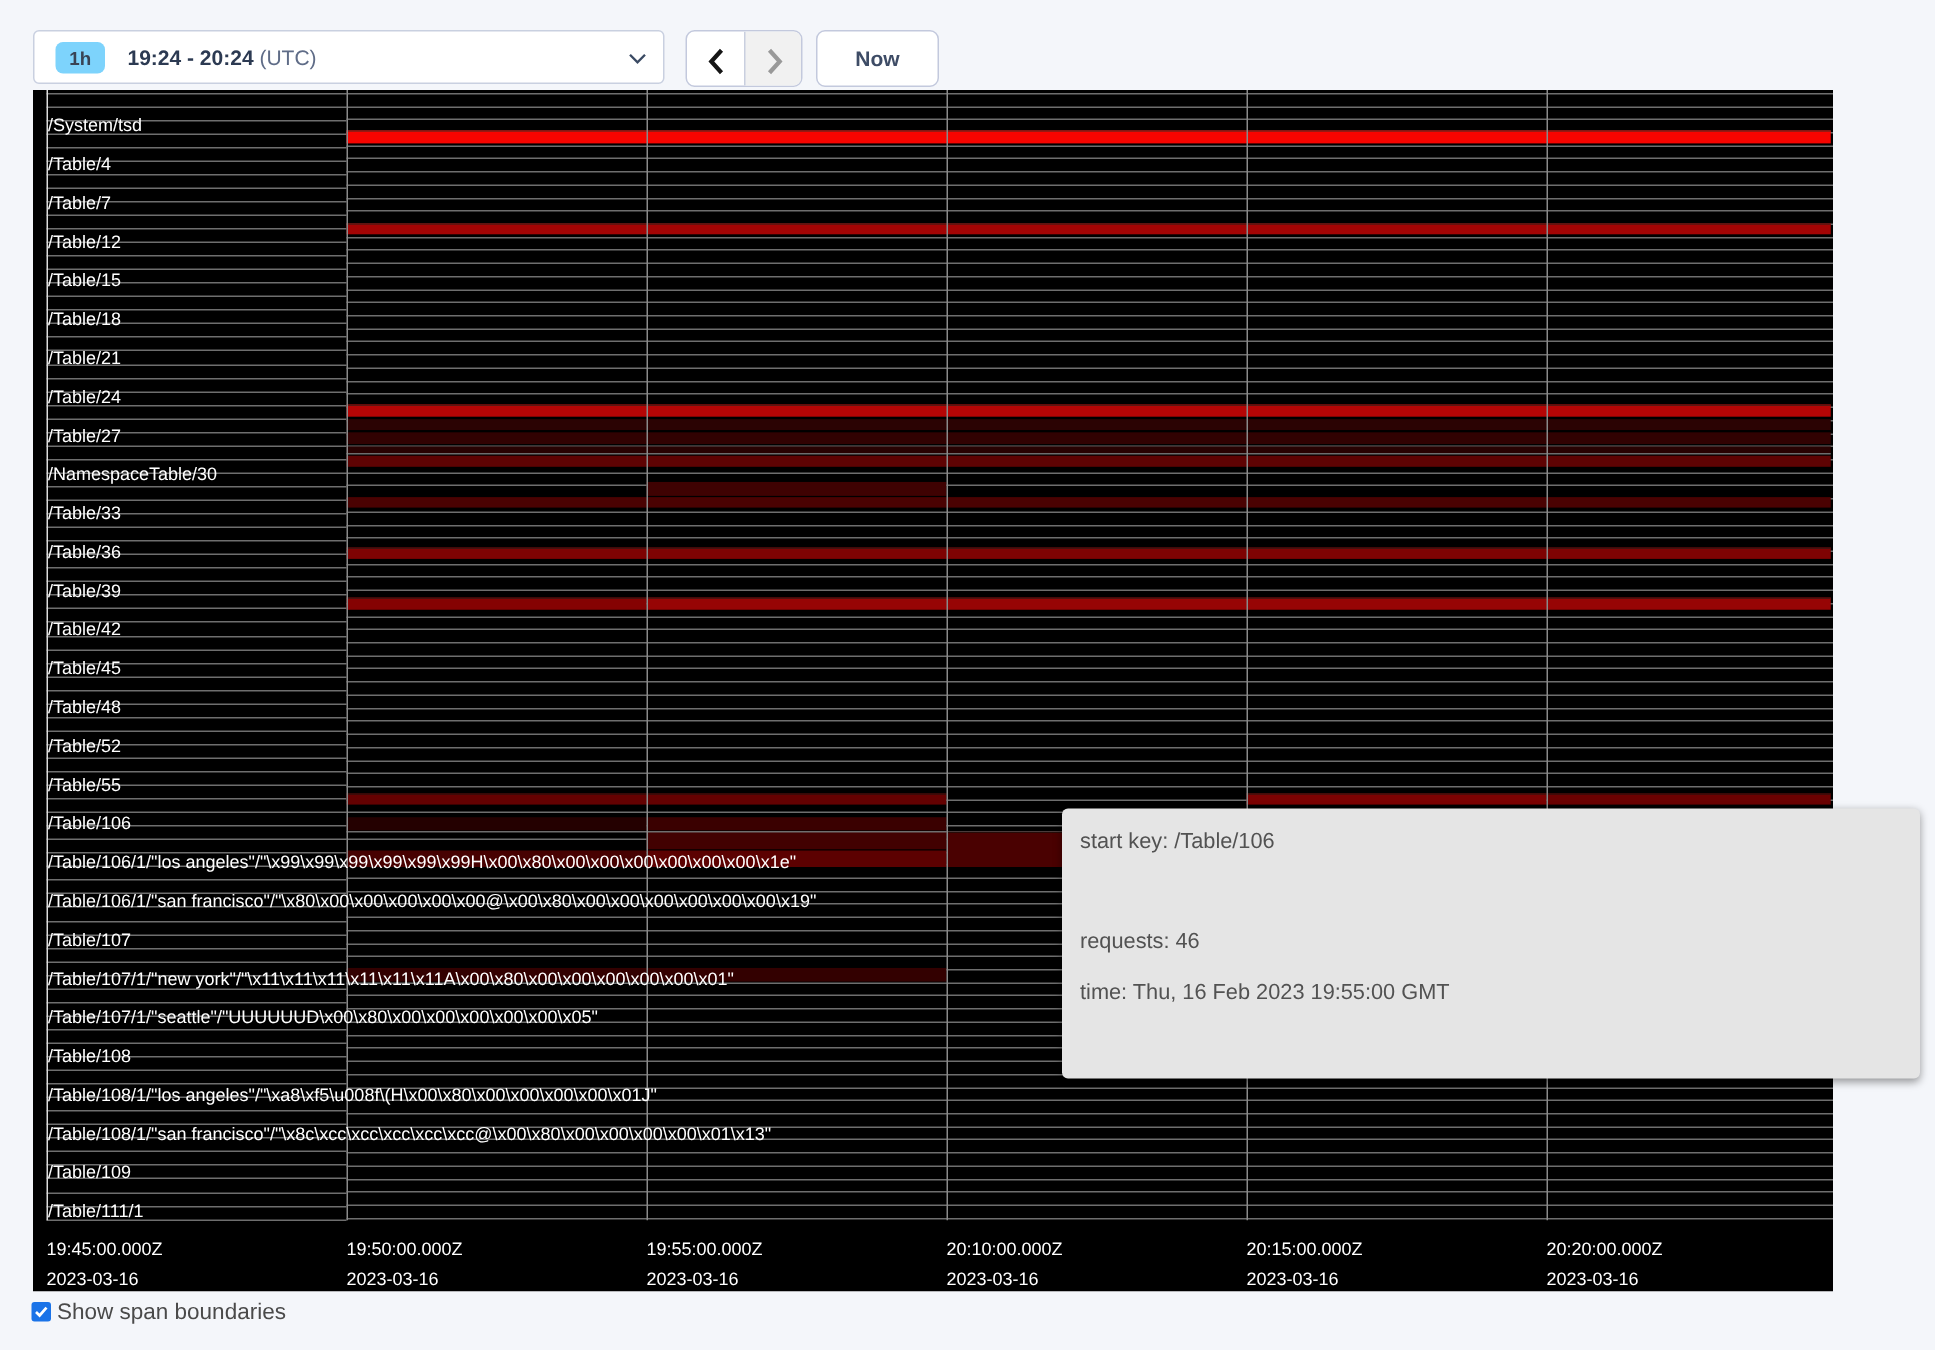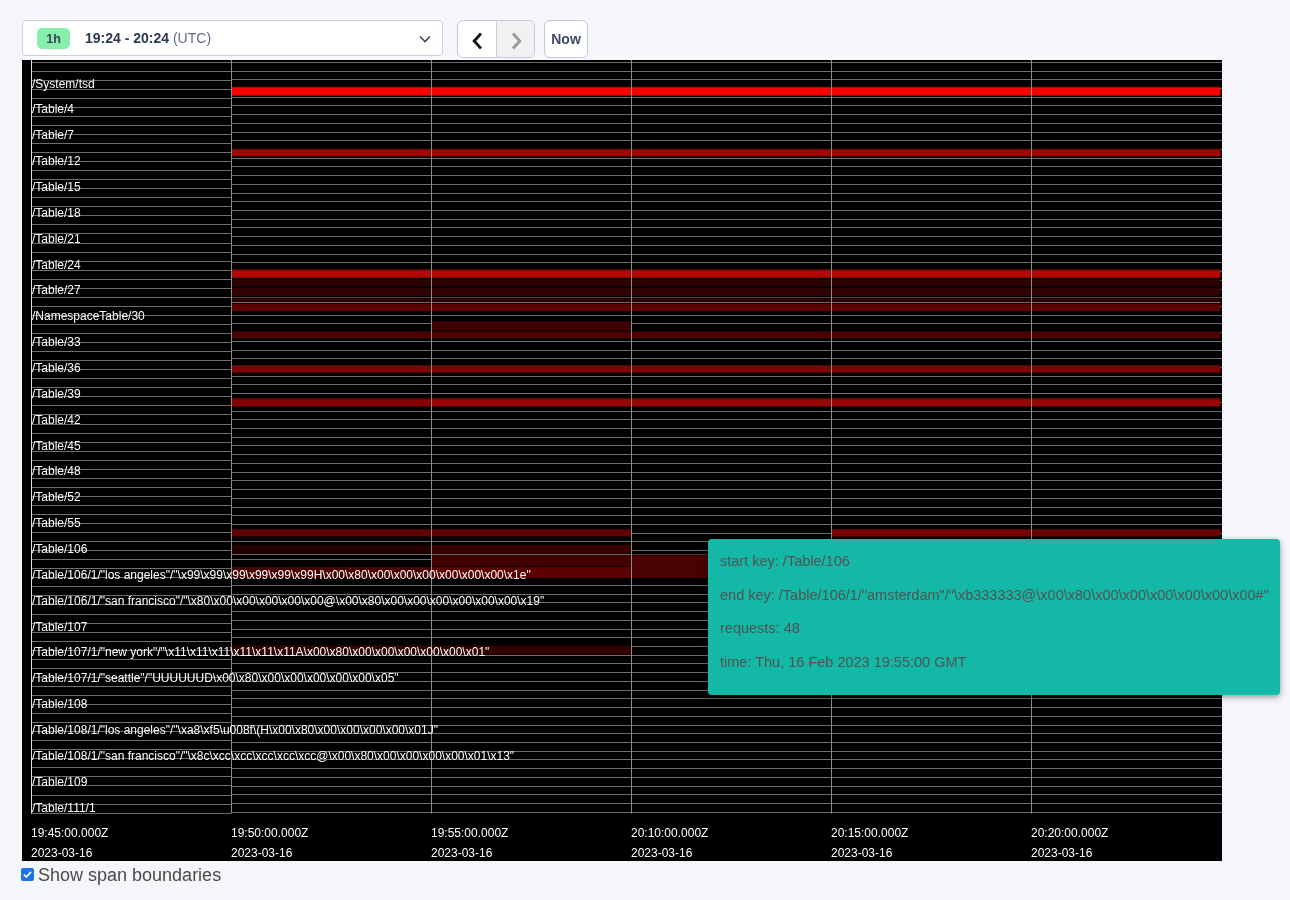--- a/index.html
+++ b/index.html
@@ -3,37 +3,37 @@
 <meta charset="utf-8">
 <style>
   * { margin:0; padding:0; box-sizing:border-box; }
   html,body { width:1290px; height:900px; background:#f4f6fa; font-family:"Liberation Sans", sans-serif; overflow:hidden; }
   .abs { position:absolute; }
 </style>
 </head>
 <body>
 
 <div class="abs" style="left:22px;top:20px;width:421px;height:36px;background:#fff;border:1px solid #c9d0e0;border-radius:4px;"></div>
-<div class="abs" style="left:37px;top:27.5px;width:33px;height:21px;background:#86efac;border-radius:5px;text-align:center;line-height:22px;font-size:12.5px;font-weight:bold;color:#394455;">1h</div>
+<div class="abs" style="left:37px;top:27.5px;width:33px;height:21px;background:#7dd3fc;border-radius:5px;text-align:center;line-height:22px;font-size:12.5px;font-weight:bold;color:#394455;">1h</div>
 <div class="abs" style="left:85px;top:27px;height:22px;line-height:22px;font-size:14px;font-weight:bold;color:#2c3a52;">19:24 - 20:24 <span style="font-weight:normal;color:#5f6c87;">(UTC)</span></div>
 <svg class="abs" style="left:418px;top:33px;" width="14" height="12" viewBox="0 0 14 12">
     <path d="M2 3.5 L7 8.5 L12 3.5" stroke="#3a4a63" stroke-width="1.6" fill="none"></path>
   </svg>
 
 <div class="abs" style="left:457px;top:20px;width:78px;height:38px;background:#fff;border:1px solid #c3c9dd;border-radius:6px;overflow:hidden;">
   <div class="abs" style="left:38px;top:0;width:40px;height:38px;background:#f1f1f1;border-left:1px solid #c9cfdf;"></div>
   <svg class="abs" style="left:12px;top:11px;" width="14" height="18" viewBox="0 0 14 18">
       <path d="M11 1.5 L4.2 9 L11 16.5" stroke="#151515" stroke-width="2.8" fill="none"></path>
     </svg>
   <svg class="abs" style="left:52px;top:11px;" width="14" height="18" viewBox="0 0 14 18">
       <path d="M3 1.5 L9.8 9 L3 16.5" stroke="#999" stroke-width="2.8" fill="none"></path>
     </svg>
 </div>
 
-<div class="abs" style="left:544px;top:20px;width:44px;height:38px;background:#fff;border:1px solid #c3c9dd;border-radius:6px;text-align:center;line-height:36px;font-size:14px;font-weight:bold;color:#3e4c66;">Now</div>
+<div class="abs" style="left:544px;top:20px;width:82px;height:38px;background:#fff;border:1px solid #c3c9dd;border-radius:6px;text-align:center;line-height:36px;font-size:14px;font-weight:bold;color:#3e4c66;">Now</div>
 
 <svg width="1200" height="801" viewBox="0 0 1200 801" style="position:absolute;left:22px;top:60px;">
 <rect x="0" y="0" width="1200" height="801" fill="#000000"></rect>
 <path d="M9 2.5H209 M9 11.5H209 M9 20.5H209 M9 29.5H209 M9 38.5H209 M9 47.5H209 M9 56.5H209 M9 65.5H209 M9 74.5H209 M9 83.5H209 M9 92.5H209 M9 101.5H209 M9 110.5H209 M9 119.5H209 M9 128.5H209 M9 137.5H209 M9 146.5H209 M9 155.5H209 M9 164.5H209 M9 173.5H209 M9 183.5H209 M9 192.5H209 M9 201.5H209 M9 210.5H209 M9 219.5H209 M9 228.5H209 M9 237.5H209 M9 246.5H209 M9 255.5H209 M9 264.5H209 M9 273.5H209 M9 282.5H209 M9 291.5H209 M9 300.5H209 M9 309.5H209 M9 318.5H209 M9 327.5H209 M9 336.5H209 M9 345.5H209 M9 354.5H209 M9 364.5H209 M9 373.5H209 M9 382.5H209 M9 391.5H209 M9 400.5H209 M9 409.5H209 M9 418.5H209 M9 427.5H209 M9 436.5H209 M9 445.5H209 M9 454.5H209 M9 463.5H209 M9 472.5H209 M9 481.5H209 M9 490.5H209 M9 499.5H209 M9 508.5H209 M9 517.5H209 M9 526.5H209 M9 535.5H209 M9 544.5H209 M9 554.5H209 M9 563.5H209 M9 572.5H209 M9 581.5H209 M9 590.5H209 M9 599.5H209 M9 608.5H209 M9 617.5H209 M9 626.5H209 M9 635.5H209 M9 644.5H209 M9 653.5H209 M9 662.5H209 M9 671.5H209 M9 680.5H209 M9 689.5H209 M9 698.5H209 M9 707.5H209 M9 716.5H209 M9 725.5H209 M9 735.5H209 M9 744.5H209 M9 753.5H209" stroke="#6e6e6e" stroke-width="1" fill="none"></path>
 <path d="M209 2.5H1200 M209 11.5H1200 M209 19.5H1200 M209 28.5H1200 M209 37.5H1200 M209 45.5H1200 M209 54.5H1200 M209 63.5H1200 M209 72.5H1200 M209 80.5H1200 M209 89.5H1200 M209 98.5H1200 M209 106.5H1200 M209 115.5H1200 M209 124.5H1200 M209 133.5H1200 M209 141.5H1200 M209 150.5H1200 M209 159.5H1200 M209 167.5H1200 M209 176.5H1200 M209 185.5H1200 M209 194.5H1200 M209 202.5H1200 M209 211.5H1200 M209 220.5H1200 M209 229.5H1200 M209 237.5H1200 M209 246.5H1200 M209 255.5H1200 M209 263.5H1200 M209 272.5H1200 M209 281.5H1200 M209 290.5H1200 M209 298.5H1200 M209 307.5H1200 M209 316.5H1200 M209 324.5H1200 M209 333.5H1200 M209 342.5H1200 M209 351.5H1200 M209 359.5H1200 M209 368.5H1200 M209 377.5H1200 M209 385.5H1200 M209 394.5H1200 M209 403.5H1200 M209 412.5H1200 M209 420.5H1200 M209 429.5H1200 M209 438.5H1200 M209 447.5H1200 M209 455.5H1200 M209 464.5H1200 M209 473.5H1200 M209 481.5H1200 M209 490.5H1200 M209 499.5H1200 M209 508.5H1200 M209 516.5H1200 M209 525.5H1200 M209 534.5H1200 M209 542.5H1200 M209 551.5H1200 M209 560.5H1200 M209 569.5H1200 M209 577.5H1200 M209 586.5H1200 M209 595.5H1200 M209 603.5H1200 M209 612.5H1200 M209 621.5H1200 M209 630.5H1200 M209 638.5H1200 M209 647.5H1200 M209 656.5H1200 M209 665.5H1200 M209 673.5H1200 M209 682.5H1200 M209 691.5H1200 M209 699.5H1200 M209 708.5H1200 M209 717.5H1200 M209 726.5H1200 M209 734.5H1200 M209 743.5H1200 M209 752.5H1200" stroke="#6e6e6e" stroke-width="1" fill="none"></path>
 <rect x="209" y="26.90" width="989.5" height="8.70" fill="#f70400"></rect>
 <rect x="209" y="88.90" width="989.5" height="7.30" fill="#a30404"></rect>
 <rect x="209" y="209.60" width="989.5" height="8.20" fill="#b50505"></rect>
 <rect x="209" y="219.40" width="989.5" height="7.30" fill="#2b0303"></rect>
 <rect x="209" y="228.20" width="989.5" height="7.80" fill="#310202"></rect>
@@ -103,24 +103,23 @@
 <text x="409" y="776.5" font-family="Liberation Sans, sans-serif" font-size="12" fill="#ffffff">19:55:00.000Z</text>
 <text x="409" y="796.5" font-family="Liberation Sans, sans-serif" font-size="12" fill="#ffffff">2023-03-16</text>
 <text x="609" y="776.5" font-family="Liberation Sans, sans-serif" font-size="12" fill="#ffffff">20:10:00.000Z</text>
 <text x="609" y="796.5" font-family="Liberation Sans, sans-serif" font-size="12" fill="#ffffff">2023-03-16</text>
 <text x="809" y="776.5" font-family="Liberation Sans, sans-serif" font-size="12" fill="#ffffff">20:15:00.000Z</text>
 <text x="809" y="796.5" font-family="Liberation Sans, sans-serif" font-size="12" fill="#ffffff">2023-03-16</text>
 <text x="1009" y="776.5" font-family="Liberation Sans, sans-serif" font-size="12" fill="#ffffff">20:20:00.000Z</text>
 <text x="1009" y="796.5" font-family="Liberation Sans, sans-serif" font-size="12" fill="#ffffff">2023-03-16</text>
 </svg>
 
-<div class="abs" style="left:708px;top:539px;width:572px;height:156px;background:#14b8a6;border-radius:4px;box-shadow:0 2px 6px rgba(0,0,0,0.4);font-size:14.5px;color:#525252;white-space:nowrap;">
+<div class="abs" style="left:708px;top:539px;width:572px;height:180px;background:#e5e5e5;border-radius:4px;box-shadow:0 2px 6px rgba(0,0,0,0.4);font-size:14.5px;color:#525252;white-space:nowrap;">
   <div class="abs" style="left:12px;top:14px;">start key: /Table/106</div>
-  <div class="abs" style="left:12px;top:47.5px;">end key: /Table/106/1/"amsterdam"/"\xb333333@\x00\x80\x00\x00\x00\x00\x00\x00#"</div>
-  <div class="abs" style="left:12px;top:81px;">requests: 48</div>
+  <div class="abs" style="left:12px;top:81px;">requests: 46</div>
   <div class="abs" style="left:12px;top:114.5px;">time: Thu, 16 Feb 2023 19:55:00 GMT</div>
 </div>
 
 <div class="abs" style="left:21px;top:868px;width:13px;height:13px;background:#1a73e8;border-radius:2px;"></div>
 <svg class="abs" style="left:21px;top:868px;" width="13" height="13" viewBox="0 0 13 13">
     <path d="M3 6.7 L5.4 9 L10 3.8" stroke="#fff" stroke-width="1.8" fill="none"></path>
   </svg>
-<div class="abs" style="left:38px;top:868px;height:14px;line-height:14px;font-size:18px;color:#4a4a4a;">Show span boundaries</div>
+<div class="abs" style="left:38px;top:868px;height:14px;line-height:14px;font-size:15px;color:#4a4a4a;">Show span boundaries</div>
 
 </body></html>

